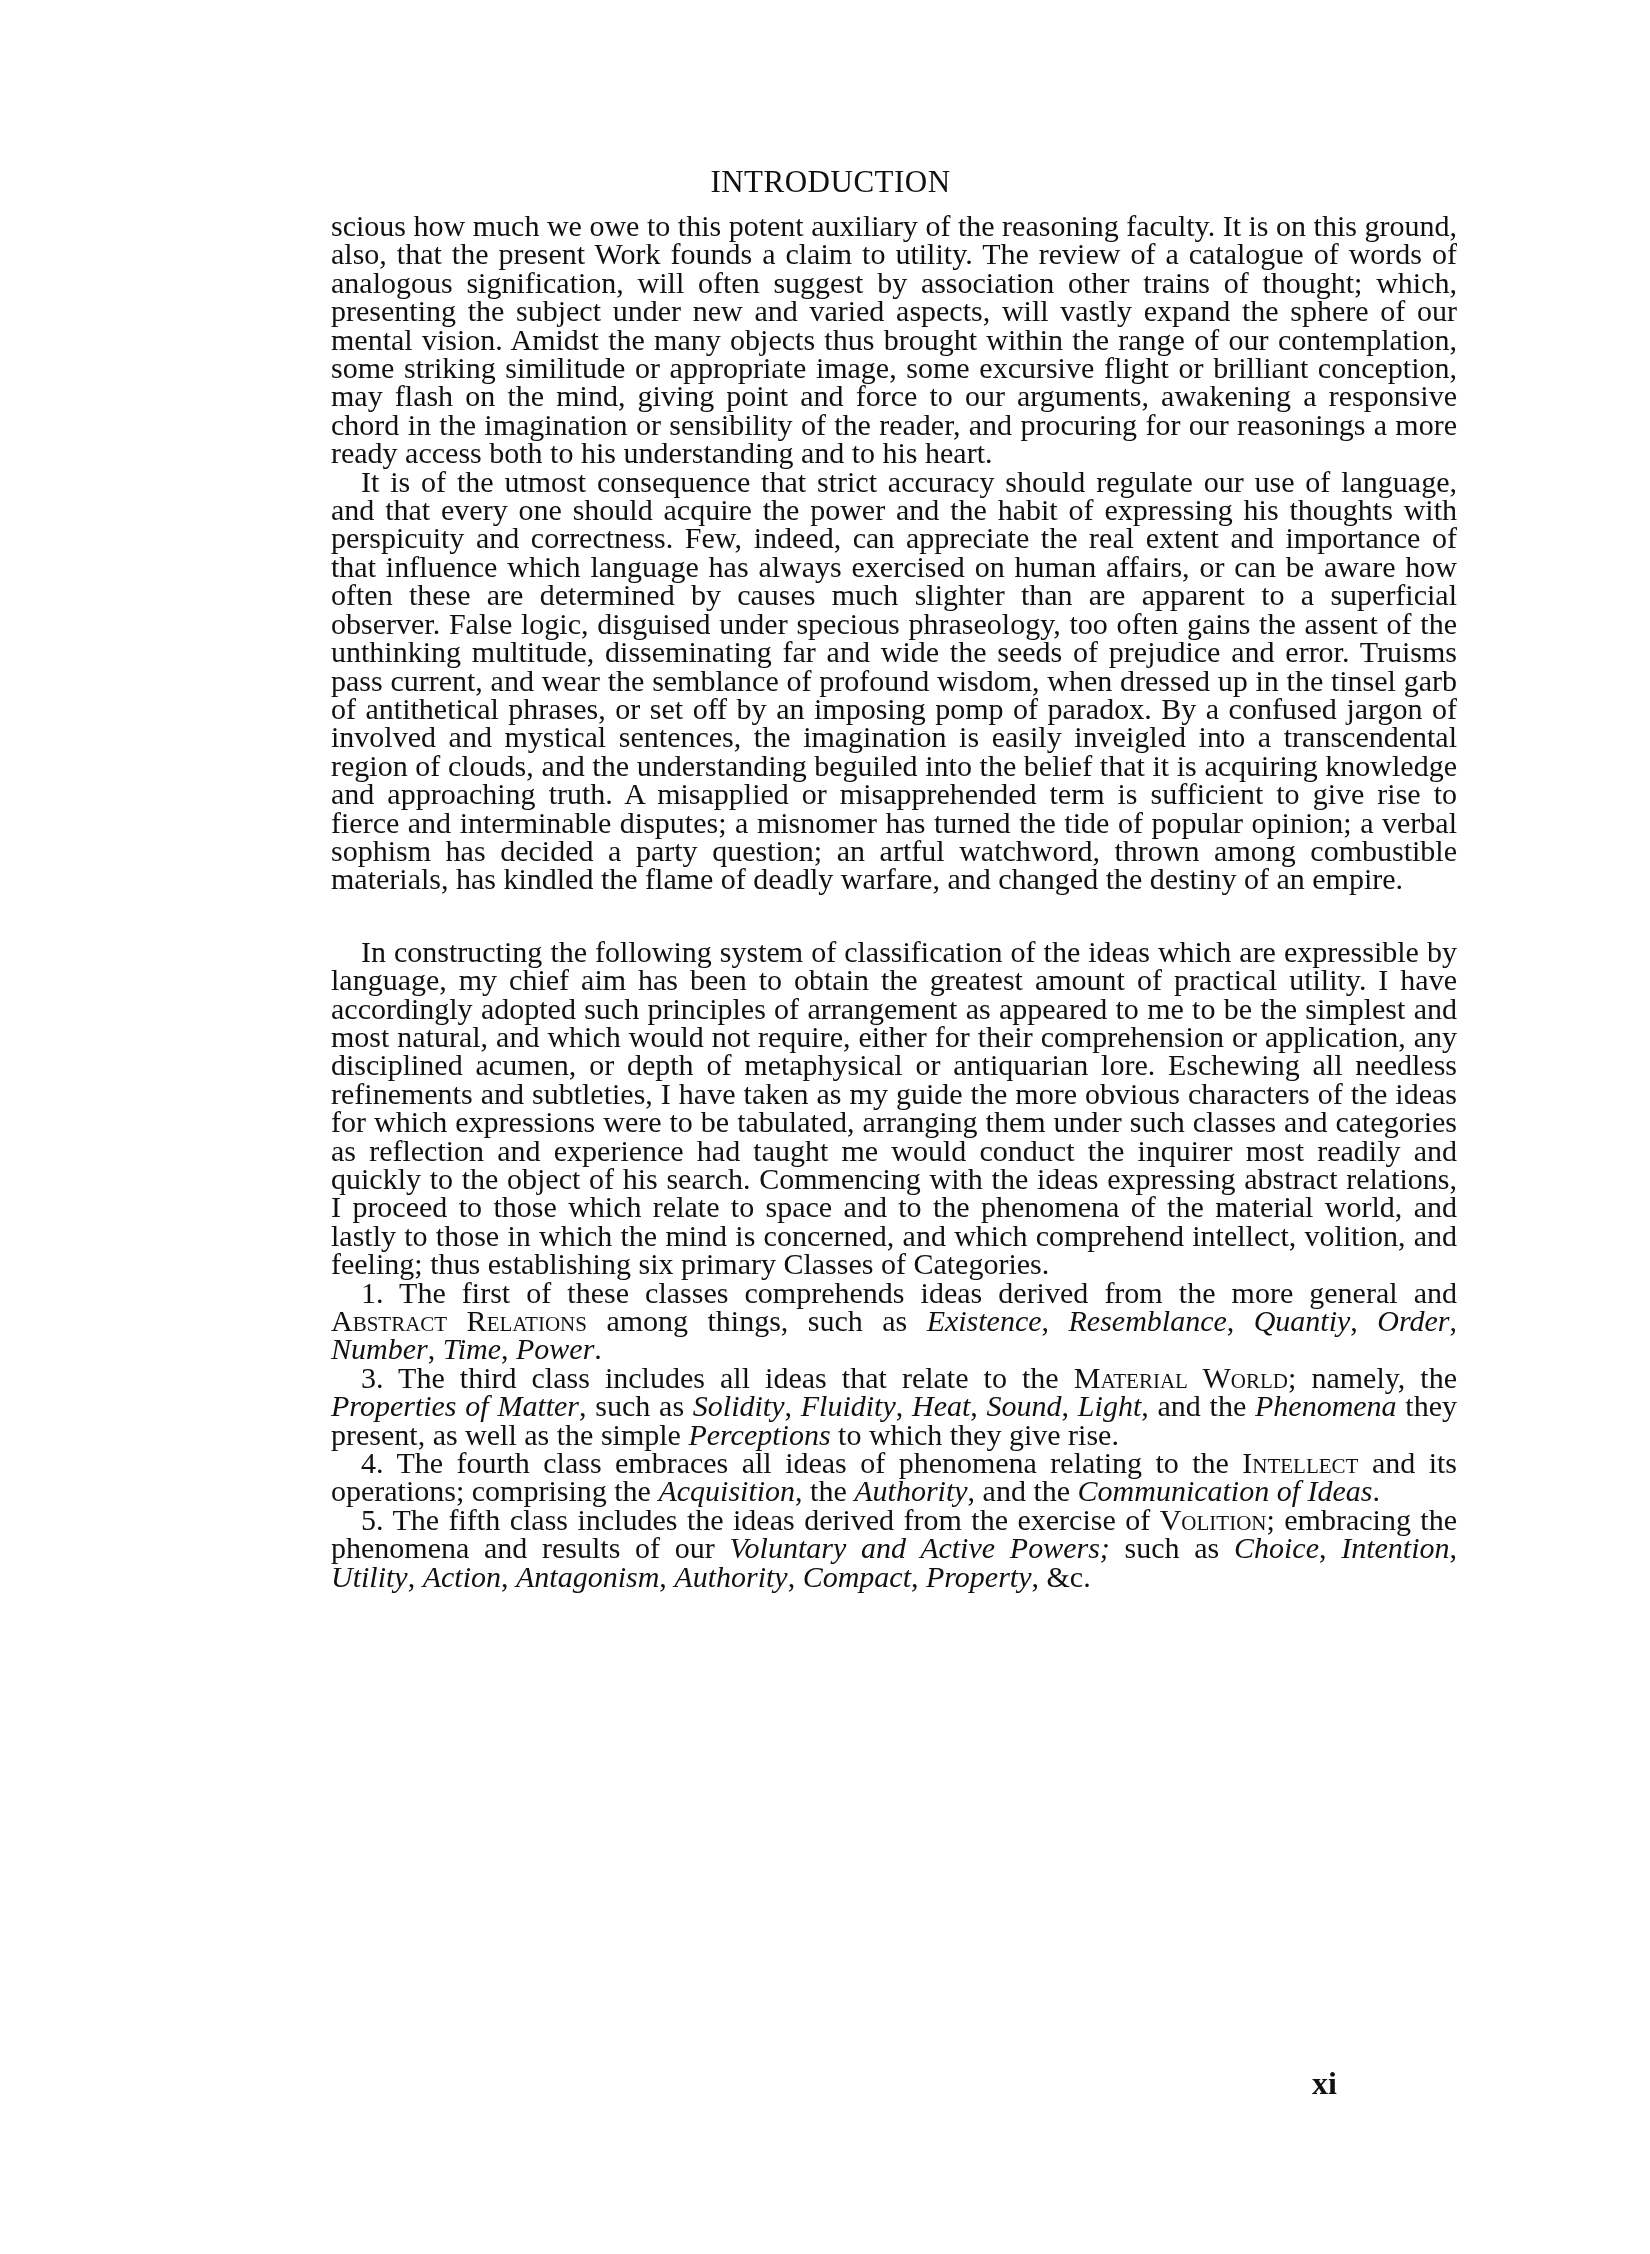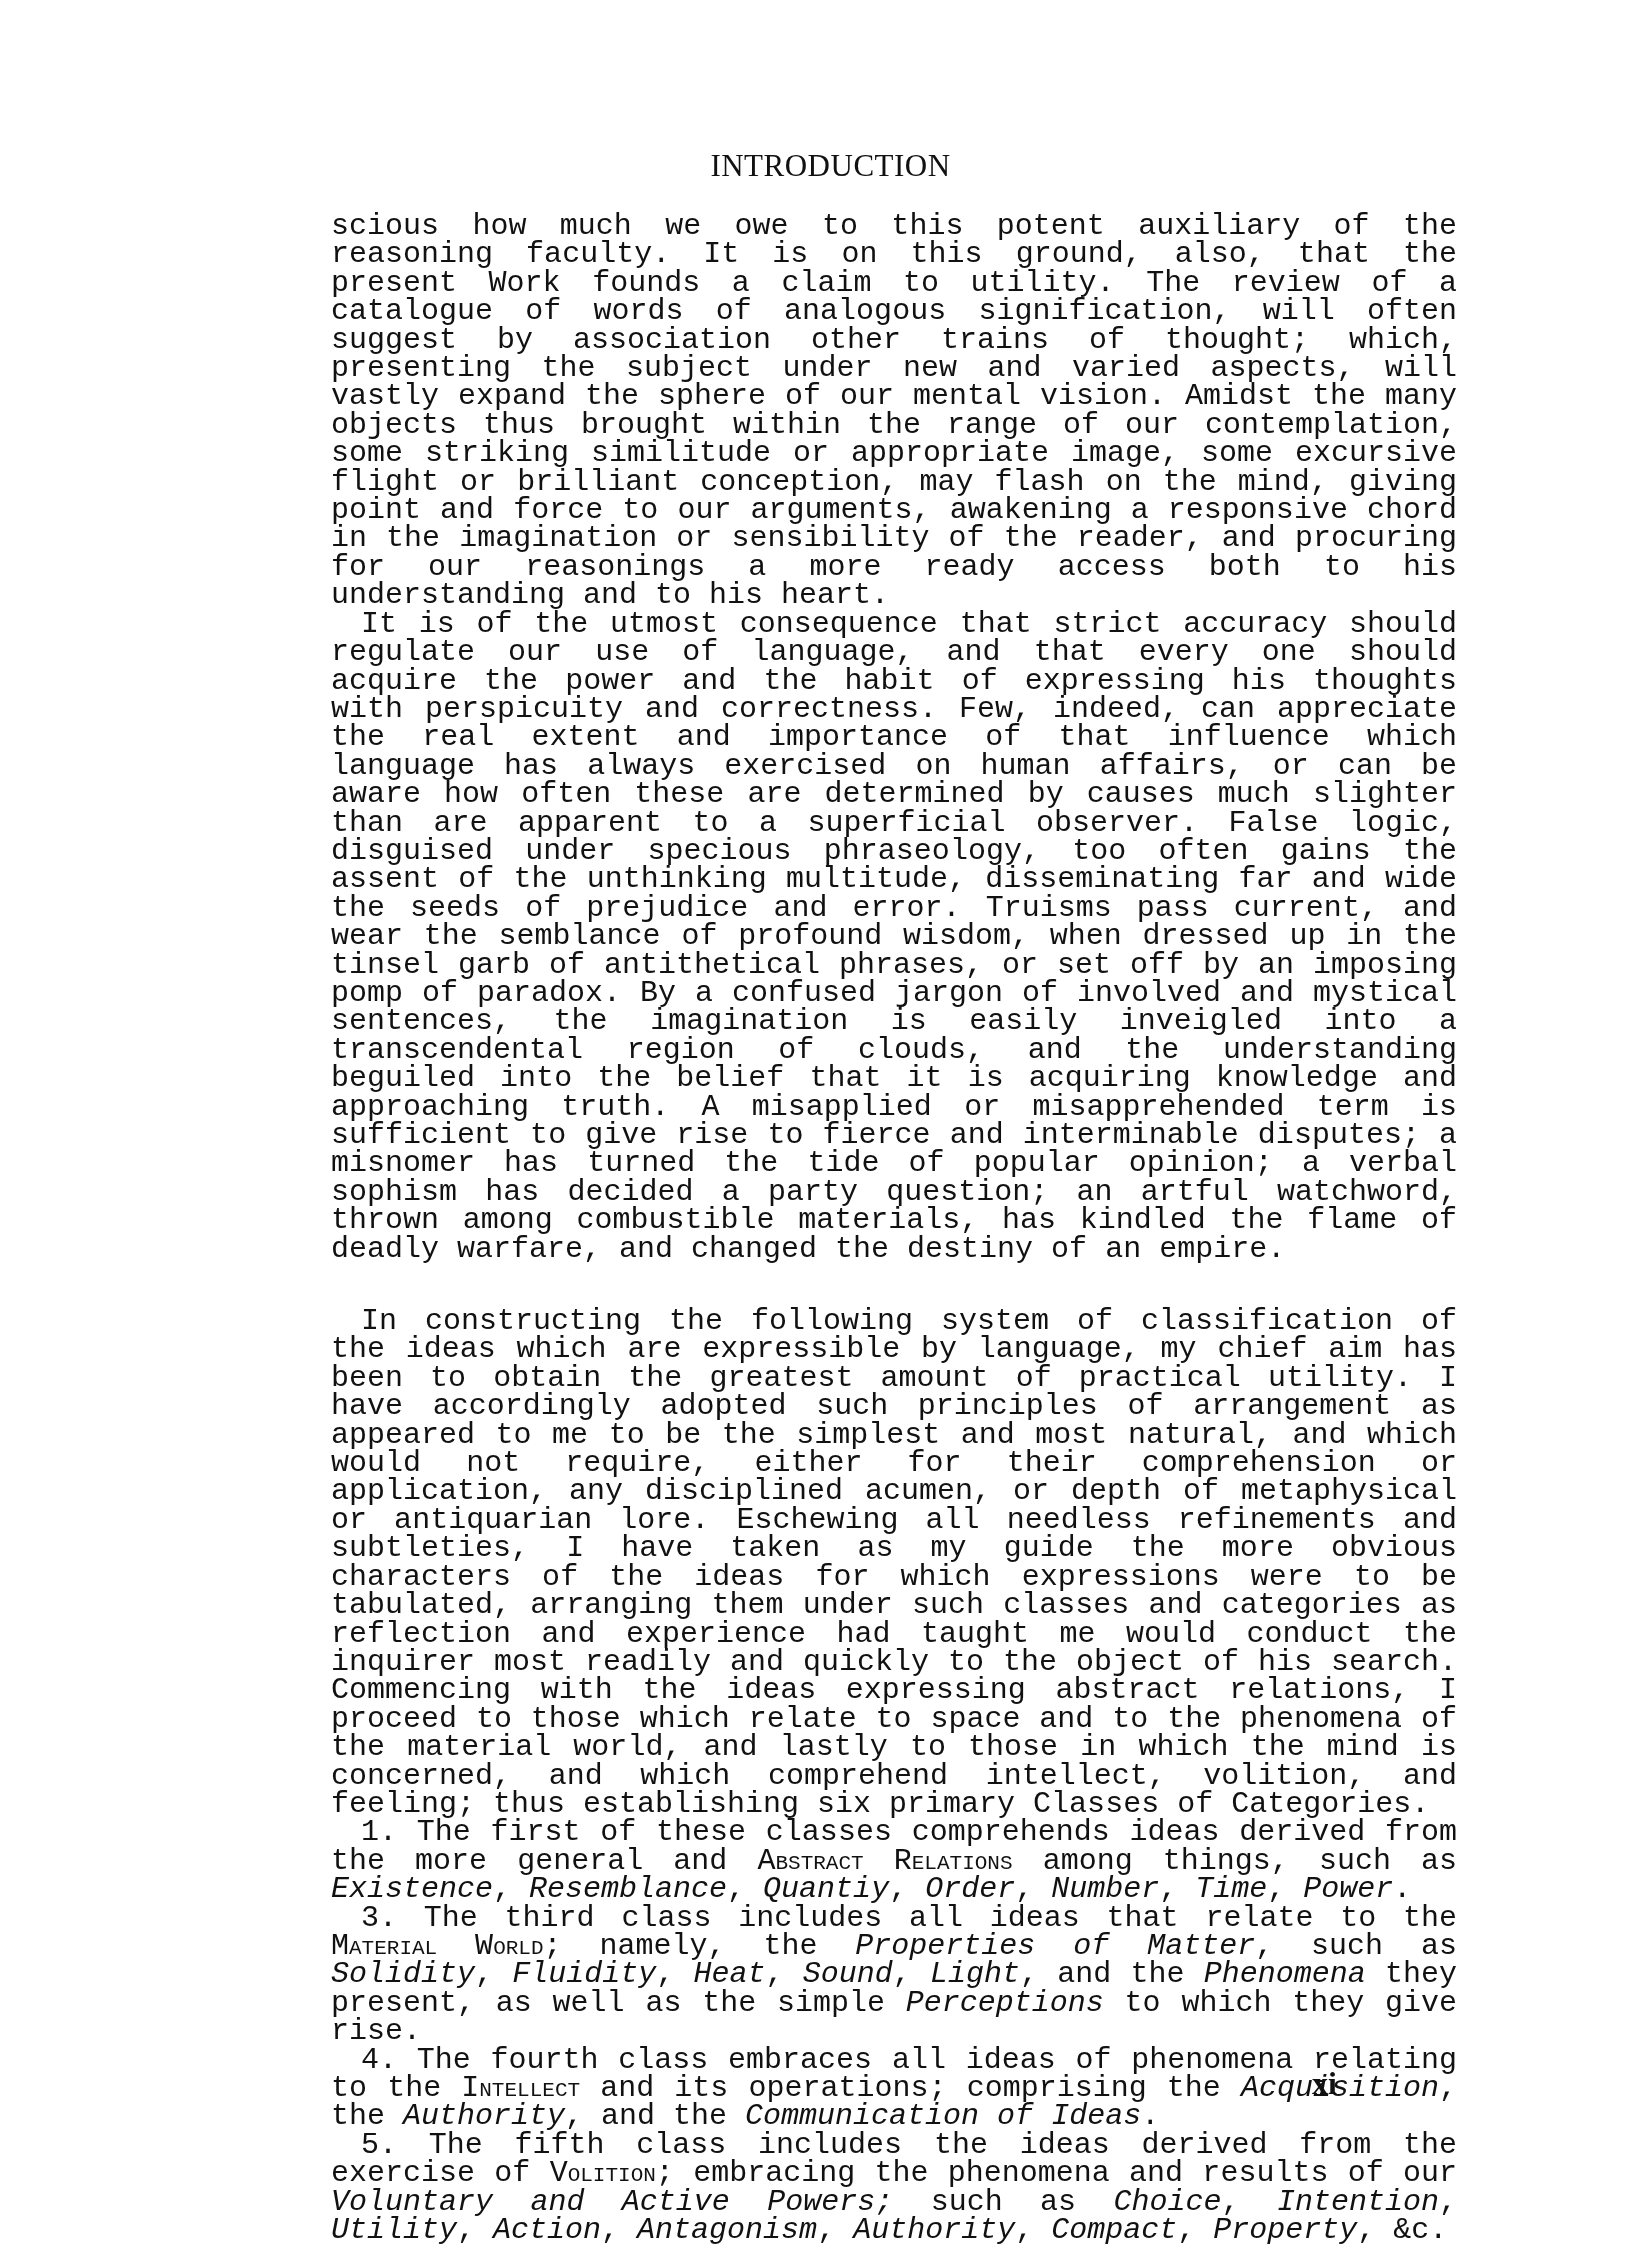--- a/index.html
+++ b/index.html
@@ -3,28 +3,28 @@
 <meta charset="utf-8">
 <style>
   html, body { margin: 0; padding: 0; background: #ffffff; }
   body { width: 1650px; height: 2254px; position: relative; overflow: hidden; }
   .page {
     position: absolute; left: 0; top: 0; width: 1650px; height: 2254px;
     background: #ffffff; color: #111111;
     font-family: "DejaVu Serif", "Liberation Serif", serif;
   }
   .running-head {
-    position: absolute; left: 0; right: 0; top: 148px;
+    position: absolute; left: 0; right: 0; top: 164px;
     text-align: center; font-size: 31px; letter-spacing: 0.5px;
     font-family: "Liberation Serif", serif;
     padding-left: 11px;
   }
   .body {
     position: absolute; left: 331px; top: 212px; width: 1126px;
-    font-family: Liberation Mono, monospace;
+    font-family: Liberation Serif, serif;
     font-size: 30px; line-height: 28.4px;
     text-align: justify; hyphens: manual;
   }
   .body p { margin: 0; text-indent: 0; }
   .body p.indent { text-indent: 1.0em; }
   .body p.gap { margin-top: 44px; }
   .sc { font-variant: small-caps; }
   .it { font-style: italic; }
   .page-number {
     position: absolute; left: 1312px; top: 2065px; font-size: 32px;

